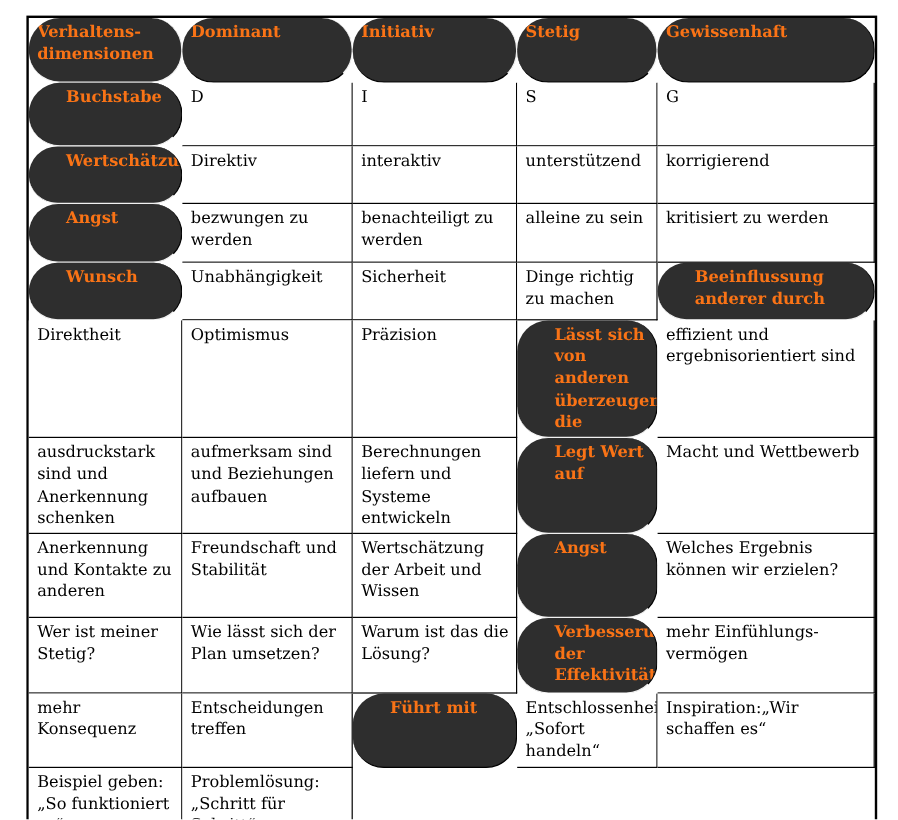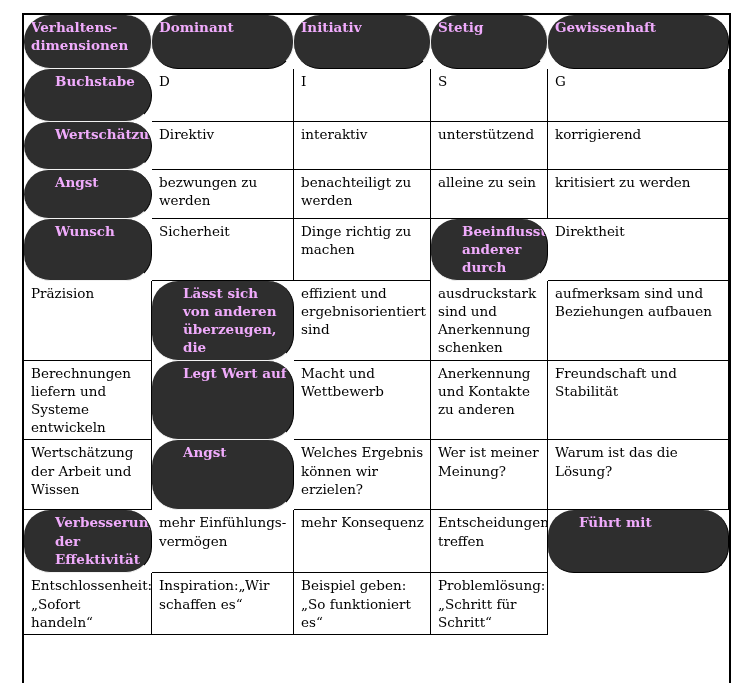--- a/index.html
+++ b/index.html
@@ -44,21 +44,21 @@
     font-size: 13.5px;
     line-height: 1.35;
     color: #000000;
     background: #ffffff;
     border-right: 1px solid #000000;
     border-bottom: 1px solid #000000;
     overflow: hidden;
   }
   .dark {
     background: #2e2e2e;
-    color: #f0abfc;
+    color: #f97316;
     font-weight: bold;
     border-radius: 26px;
   }
   
   .corner {
     border-right-color: #f2f2f2;
     border-bottom-color: #f2f2f2;
   }
   
   .colhead {
@@ -102,42 +102,45 @@
     <div class="cell">unterstützend</div>
     <div class="cell">korrigierend</div>
 
     <div class="cell dark rowhead">Angst</div>
     <div class="cell">bezwungen zu werden</div>
     <div class="cell">benachteiligt zu werden</div>
     <div class="cell">alleine zu sein</div>
     <div class="cell">kritisiert zu werden</div>
 
     <div class="cell dark rowhead">Wunsch</div>
+    <div class="cell">Unabhängigkeit</div>
     <div class="cell">Sicherheit</div>
     <div class="cell">Dinge richtig zu machen</div>
 
     <div class="cell dark rowhead">Beeinflussung anderer durch</div>
     <div class="cell">Direktheit</div>
+    <div class="cell">Optimismus</div>
     <div class="cell">Präzision</div>
 
     <div class="cell dark rowhead">Lässt sich von anderen überzeugen, die</div>
     <div class="cell">effizient und ergebnisorientiert sind</div>
     <div class="cell">ausdruckstark sind und Anerkennung schenken</div>
     <div class="cell">aufmerksam sind und Beziehungen aufbauen</div>
     <div class="cell">Berechnungen liefern und Systeme entwickeln</div>
 
     <div class="cell dark rowhead">Legt Wert auf</div>
     <div class="cell">Macht und Wettbewerb</div>
     <div class="cell">Anerkennung und Kontakte zu anderen</div>
     <div class="cell">Freundschaft und Stabilität</div>
     <div class="cell">Wertschätzung der Arbeit und Wissen</div>
 
     <div class="cell dark rowhead">Angst</div>
     <div class="cell">Welches Ergebnis können wir erzielen?</div>
-    <div class="cell">Wer ist meiner Meinung?</div>
+    <div class="cell">Wer ist meiner Stetig?</div>
+    <div class="cell">Wie lässt sich der Plan umsetzen?</div>
     <div class="cell">Warum ist das die Lösung?</div>
 
     <div class="cell dark rowhead">Verbesserung der Effektivität</div>
     <div class="cell">mehr Einfühlungs-vermögen</div>
     <div class="cell">mehr Konsequenz</div>
     <div class="cell">Entscheidungen treffen</div>
 
     <div class="cell dark rowhead last">Führt mit</div>
     <div class="cell">Entschlossenheit: „Sofort handeln“</div>
     <div class="cell">Inspiration:„Wir schaffen es“</div>

